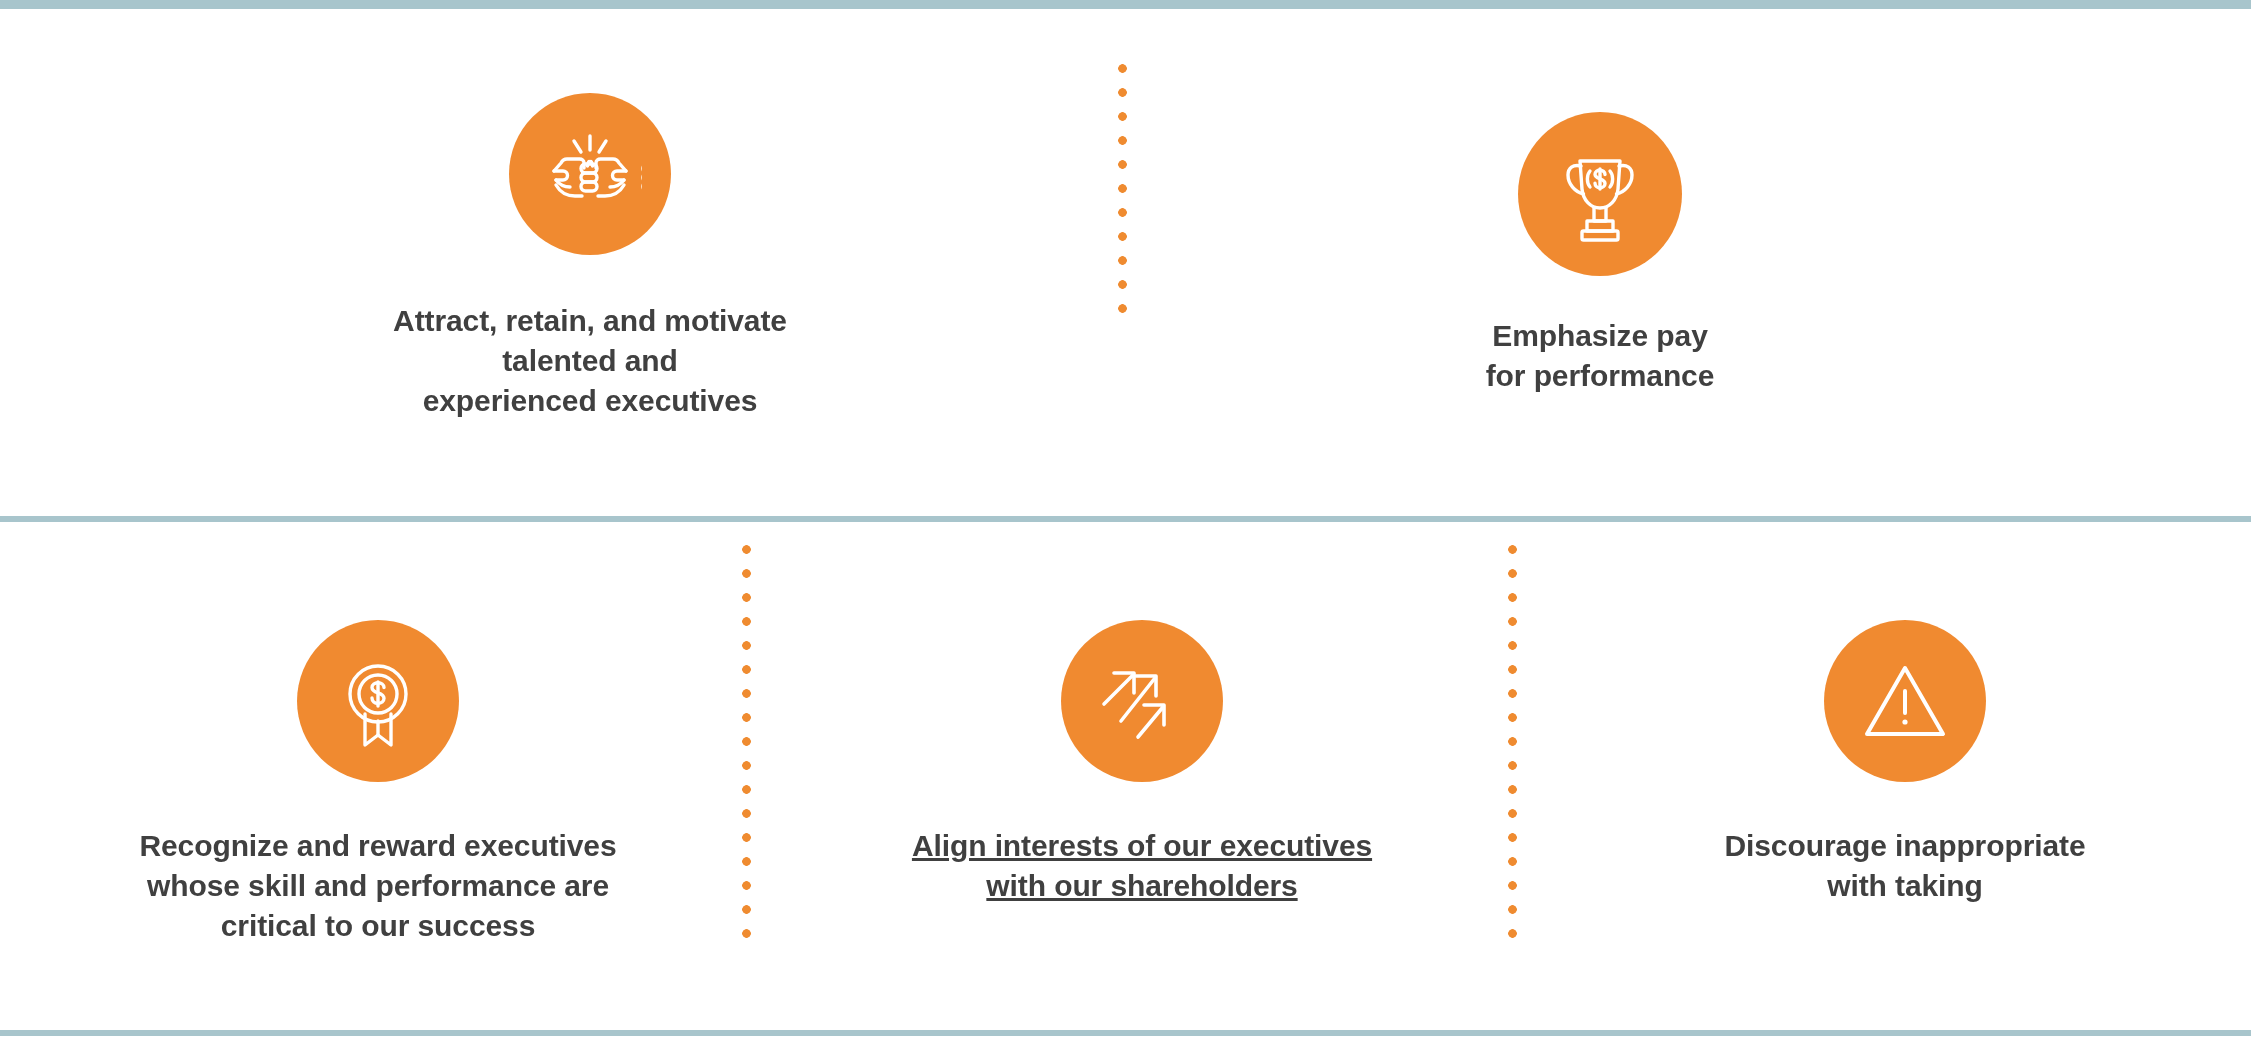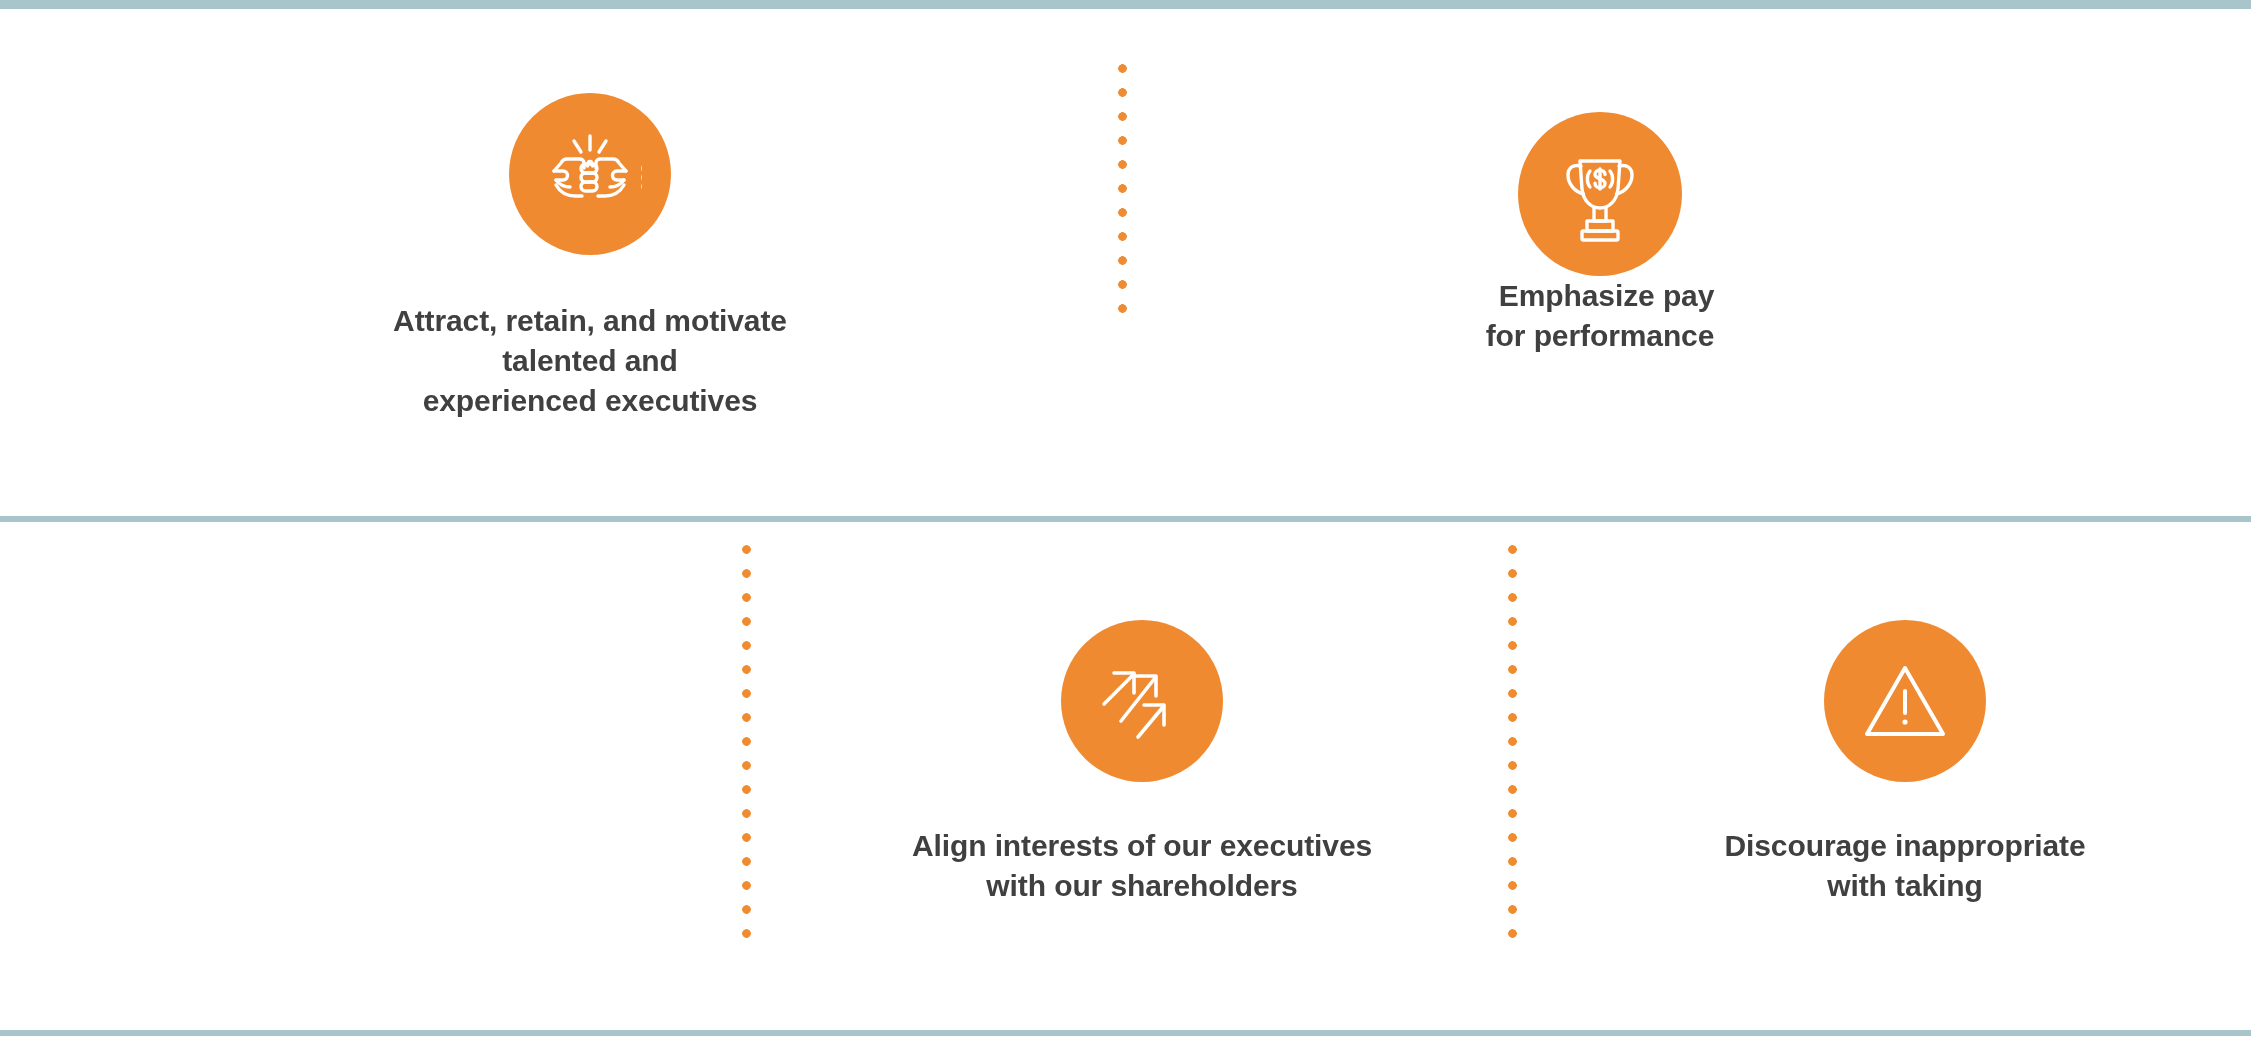--- a/index.html
+++ b/index.html
@@ -71,30 +71,30 @@
     white-space: pre-line;
   }
 
   
   #cell-attract { left: 280px;  top: 93px;  width: 620px; }
   #cell-attract .badge   { width: 162px; height: 162px; }
   #cell-attract .caption { margin-top: 46px; font-size: 30px; }
 
   #cell-emphasize { left: 1290px; top: 112px; width: 620px; }
   #cell-emphasize .badge   { width: 164px; height: 164px; }
-  #cell-emphasize .caption { font-size: 30px; text-align: right; }
+  #cell-emphasize .caption { margin-top: 40px; font-size: 30px; }
 
   
   #cell-recognize { left: 48px;  top: 620px; width: 660px; }
   #cell-recognize .badge   { width: 162px; height: 162px; }
   #cell-recognize .caption { margin-top: 44px; font-size: 30px; }
 
   #cell-align { left: 812px;  top: 620px; width: 660px; }
   #cell-align .badge   { width: 162px; height: 162px; }
-  #cell-align .caption { margin-top: 44px; font-size: 30px; }
+  #cell-align .caption { margin-top: 44px; font-size: 30px; text-decoration: underline; }
 
   #cell-discourage { left: 1575px; top: 620px; width: 660px; }
   #cell-discourage .badge   { width: 162px; height: 162px; }
   #cell-discourage .caption { margin-top: 44px; font-size: 30px; }
 </style>
 </head>
 <body>
 
 <div id="canvas">
 
@@ -162,20 +162,41 @@
 
           <path d="M41 28 C37.5 32 37.5 40 41 44"></path>
           <path d="M61 28 C64.5 32 64.5 40 61 44"></path>
         </svg>
       </span>
     </div>
     <div class="caption">Emphasize pay
 for performance</div>
   </div>
 
+  <div class="cell" id="cell-recognize">
+    <div class="badge">
+      <span>
+        <svg width="100" height="100" viewBox="0 0 100 100" fill="none" stroke="#ffffff" stroke-width="3.4" stroke-linecap="round" stroke-linejoin="round">
+
+          <path d="M37 63 L37 94 L50 84 L63 94 L63 63"></path>
+          <path d="M50 84 L50 70"></path>
+
+          <circle cx="50" cy="43" r="28"></circle>
+
+          <circle cx="50" cy="43" r="19"></circle>
+
+          <path d="M50 31 L50 55"></path>
+          <path d="M56 36.5 C56 33.5 53.3 31.8 50 31.8 C46.7 31.8 44 33.5 44 36.4 C44 43 56 40.6 56 47.2 C56 50.2 53.3 52.3 50 52.3 C46.7 52.3 44 50.2 44 46.9"></path>
+        </svg>
+      </span>
+    </div>
+    <div class="caption">Recognize and reward executives
+whose skill and performance are
+critical to our success</div>
+  </div>
 
   <div class="cell" id="cell-align">
     <div class="badge">
       <span>
         <svg width="100" height="100" viewBox="0 0 100 100" fill="none" stroke="#ffffff" stroke-width="3.6" stroke-linecap="round" stroke-linejoin="round">
 
           <line x1="12" y1="53" x2="41" y2="24"></line>
           <polyline points="22,22 42,22 42,42"></polyline>
 
           <line x1="29" y1="70" x2="63" y2="27"></line>

